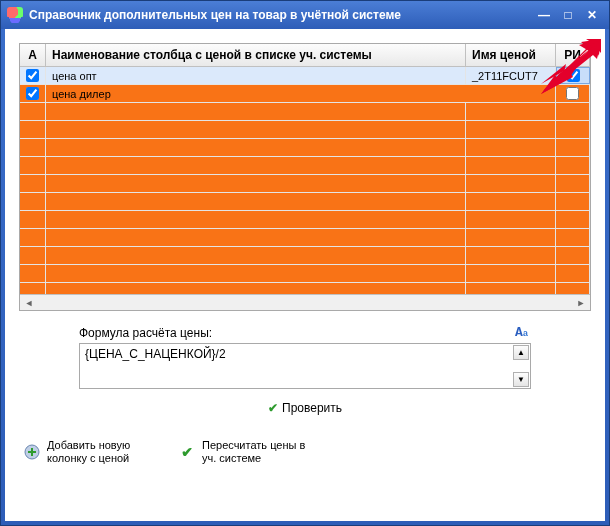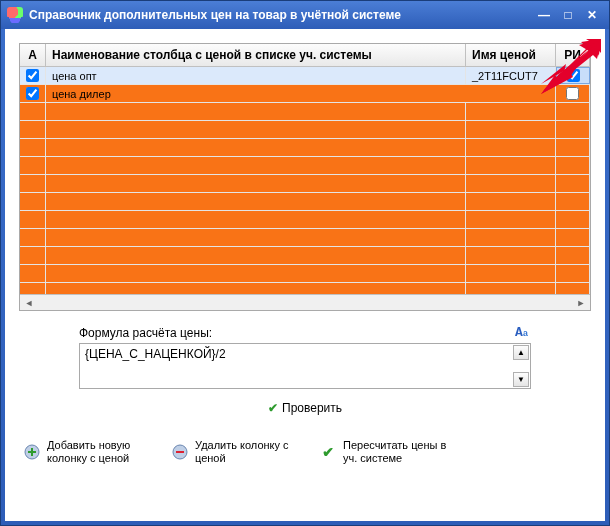--- a/index.html
+++ b/index.html
@@ -144,21 +144,21 @@
     cursor: pointer;
   }
   .formula-spin-wrap { position:absolute; right:1px; top:1px; bottom:1px; width:16px; display:flex; flex-direction:column; justify-content:space-between;}
   
   .verify-row { text-align: center; margin-top: 12px; font-size: 12px; }
   .green-check { color: #2e9b2e; font-weight: bold; margin-right: 4px; }
   
   .actions {
     display: flex;
     align-items: center;
-    gap: 8px;
+    gap: 15px;
     margin-top: 24px;
     padding: 0 4px;
   }
   .action-link {
     display: flex;
     align-items: center;
     gap: 6px;
     font-size: 11px;
     cursor: pointer;
     max-width: 140px;
@@ -329,29 +329,20 @@
           <svg width="18" height="18">
               <circle cx="9" cy="9" r="7" fill="#bfcfe6" stroke="#6a86b0"></circle>
               <line x1="9" y1="5" x2="9" y2="13" stroke="#2e9b2e" stroke-width="2"></line>
               <line x1="5" y1="9" x2="13" y2="9" stroke="#2e9b2e" stroke-width="2"></line>
             </svg>
         </div>
         <span class="txt">Добавить новую колонку с ценой</span>
       </div>
       <div class="action-link">
         <div class="ic">
-          <svg width="18" height="18">
-              <circle cx="9" cy="9" r="7" fill="#bfcfe6" stroke="#6a86b0"></circle>
-              <line x1="5" y1="9" x2="13" y2="9" stroke="#d23" stroke-width="2"></line>
-            </svg>
-        </div>
-        <span class="txt">Удалить колонку с ценой</span>
-      </div>
-      <div class="action-link">
-        <div class="ic">
             <span style="color:#2e9b2e;font-weight:bold;font-size:14px">✔</span>
           </div>
         <span class="txt">Пересчитать цены в уч. системе</span>
       </div>
     </div>
 
   </div>
 </div>
 
 </body></html>

